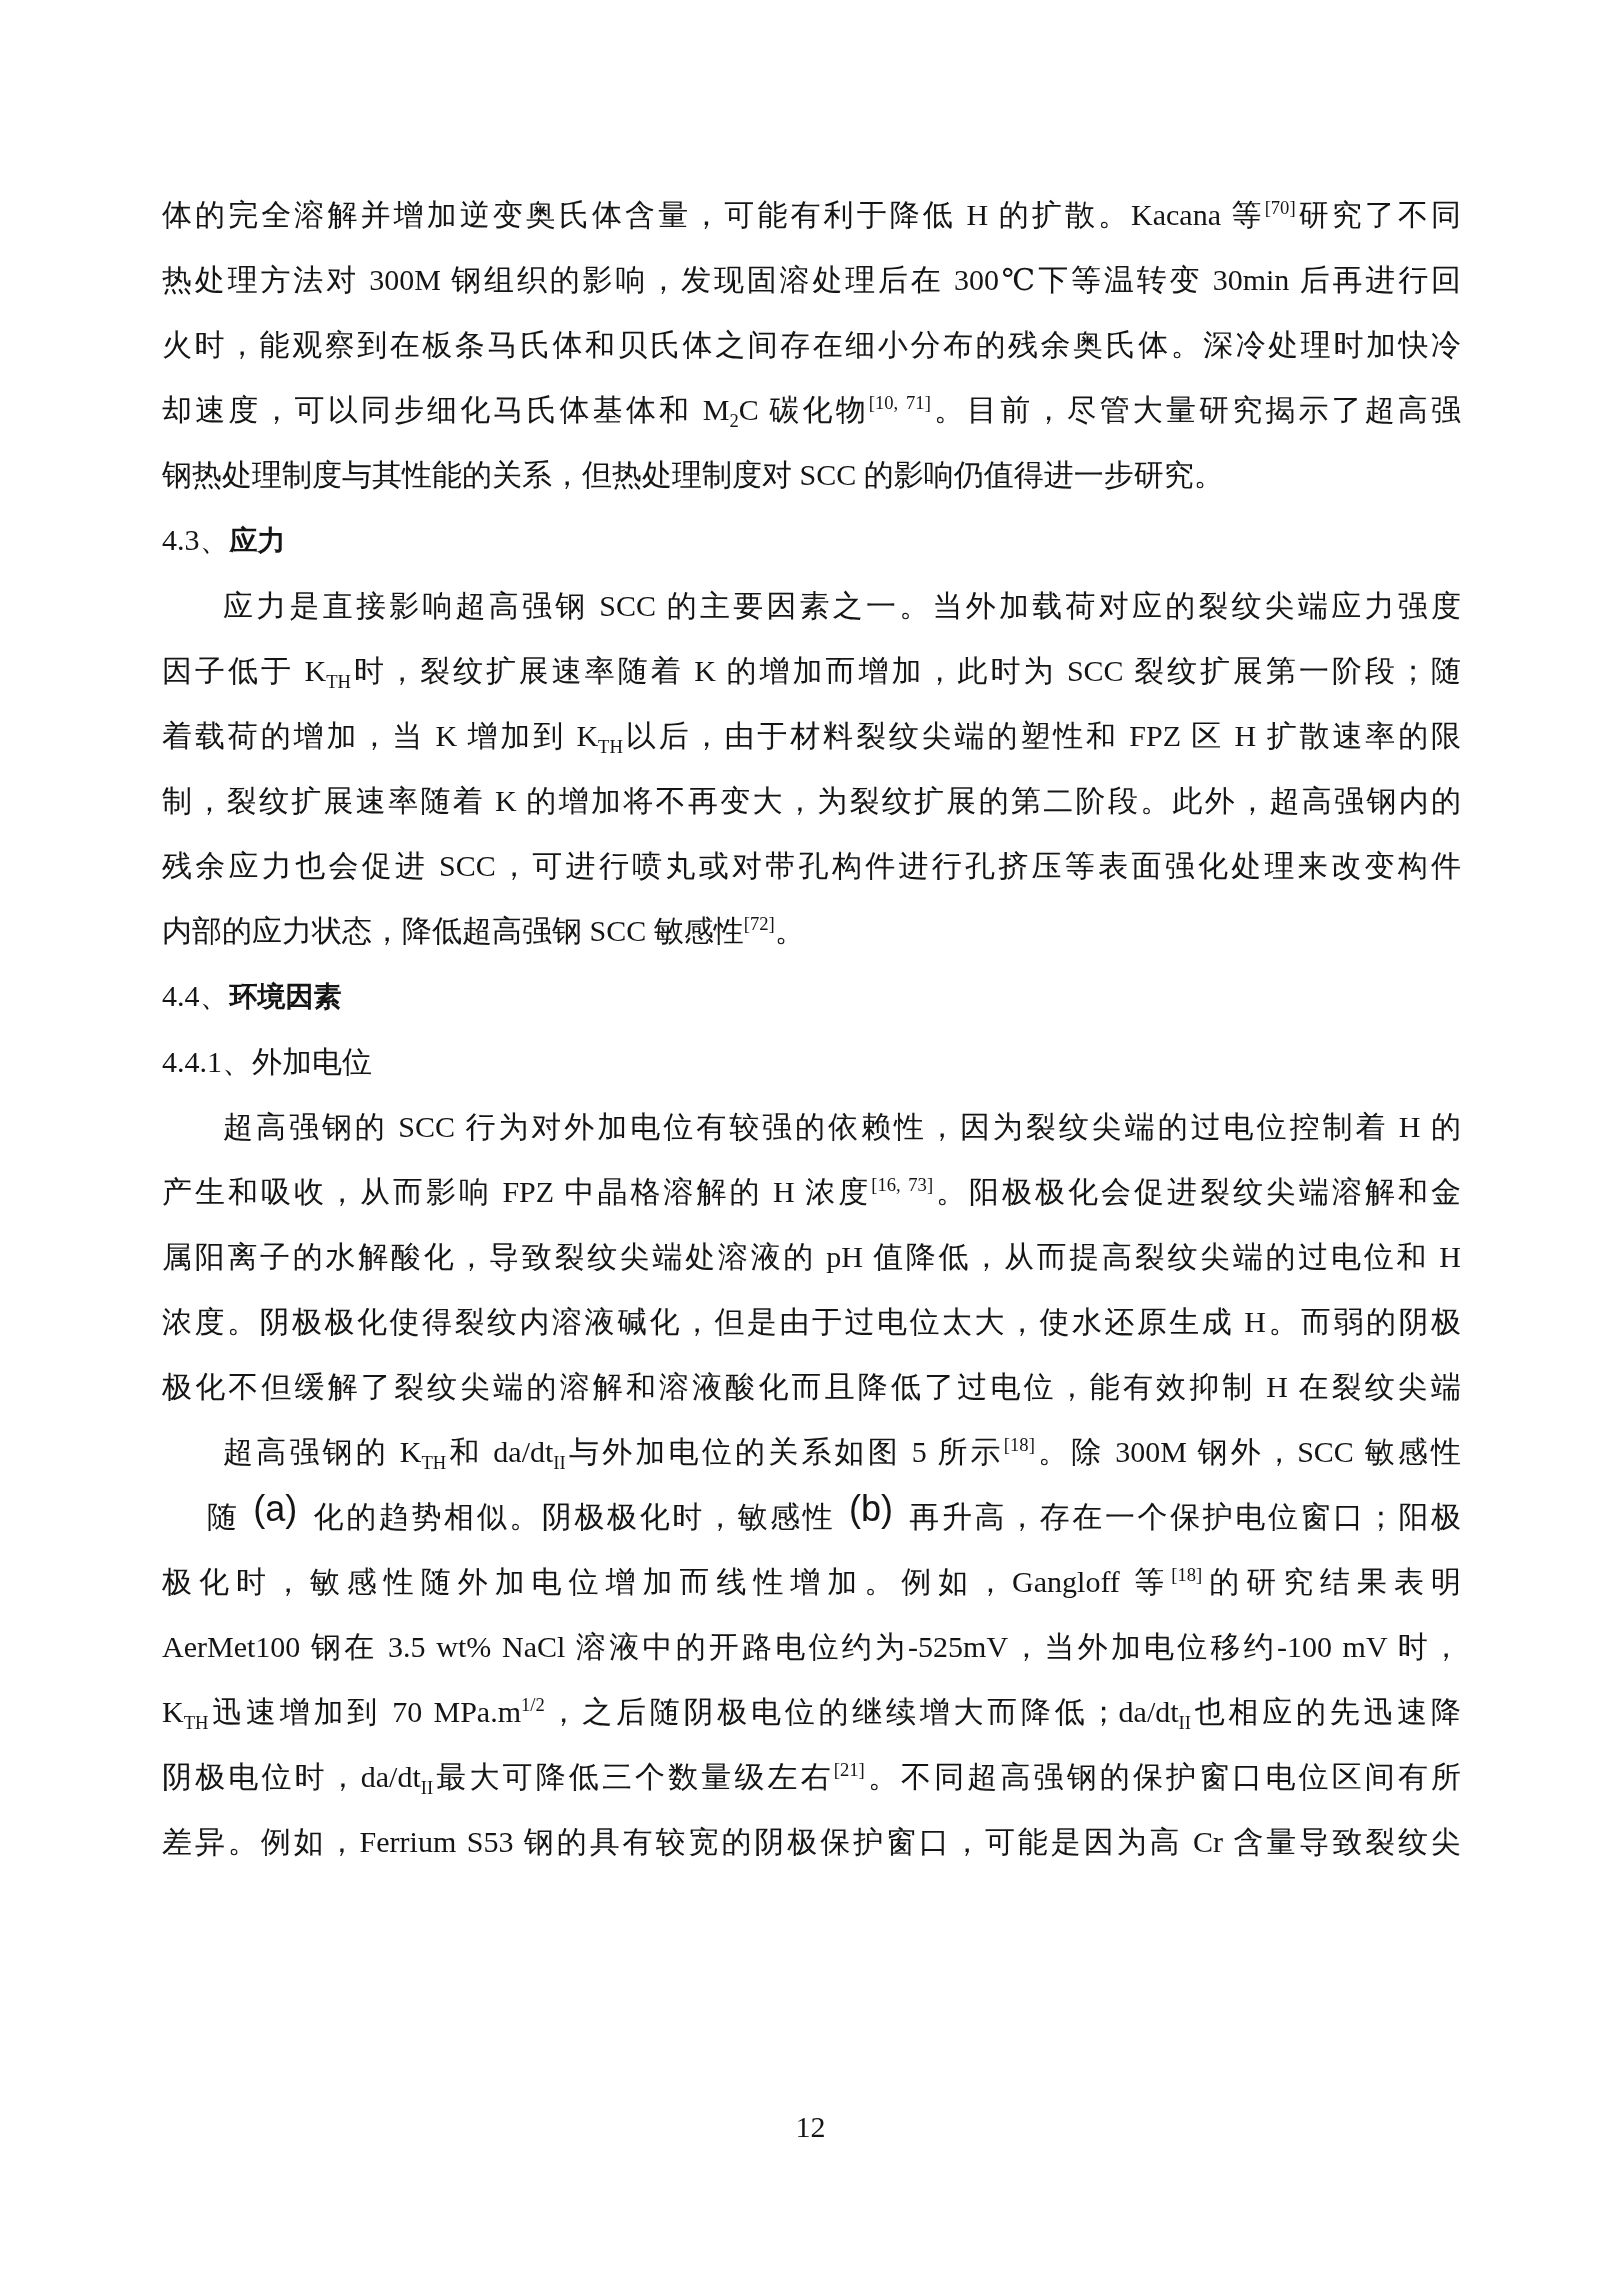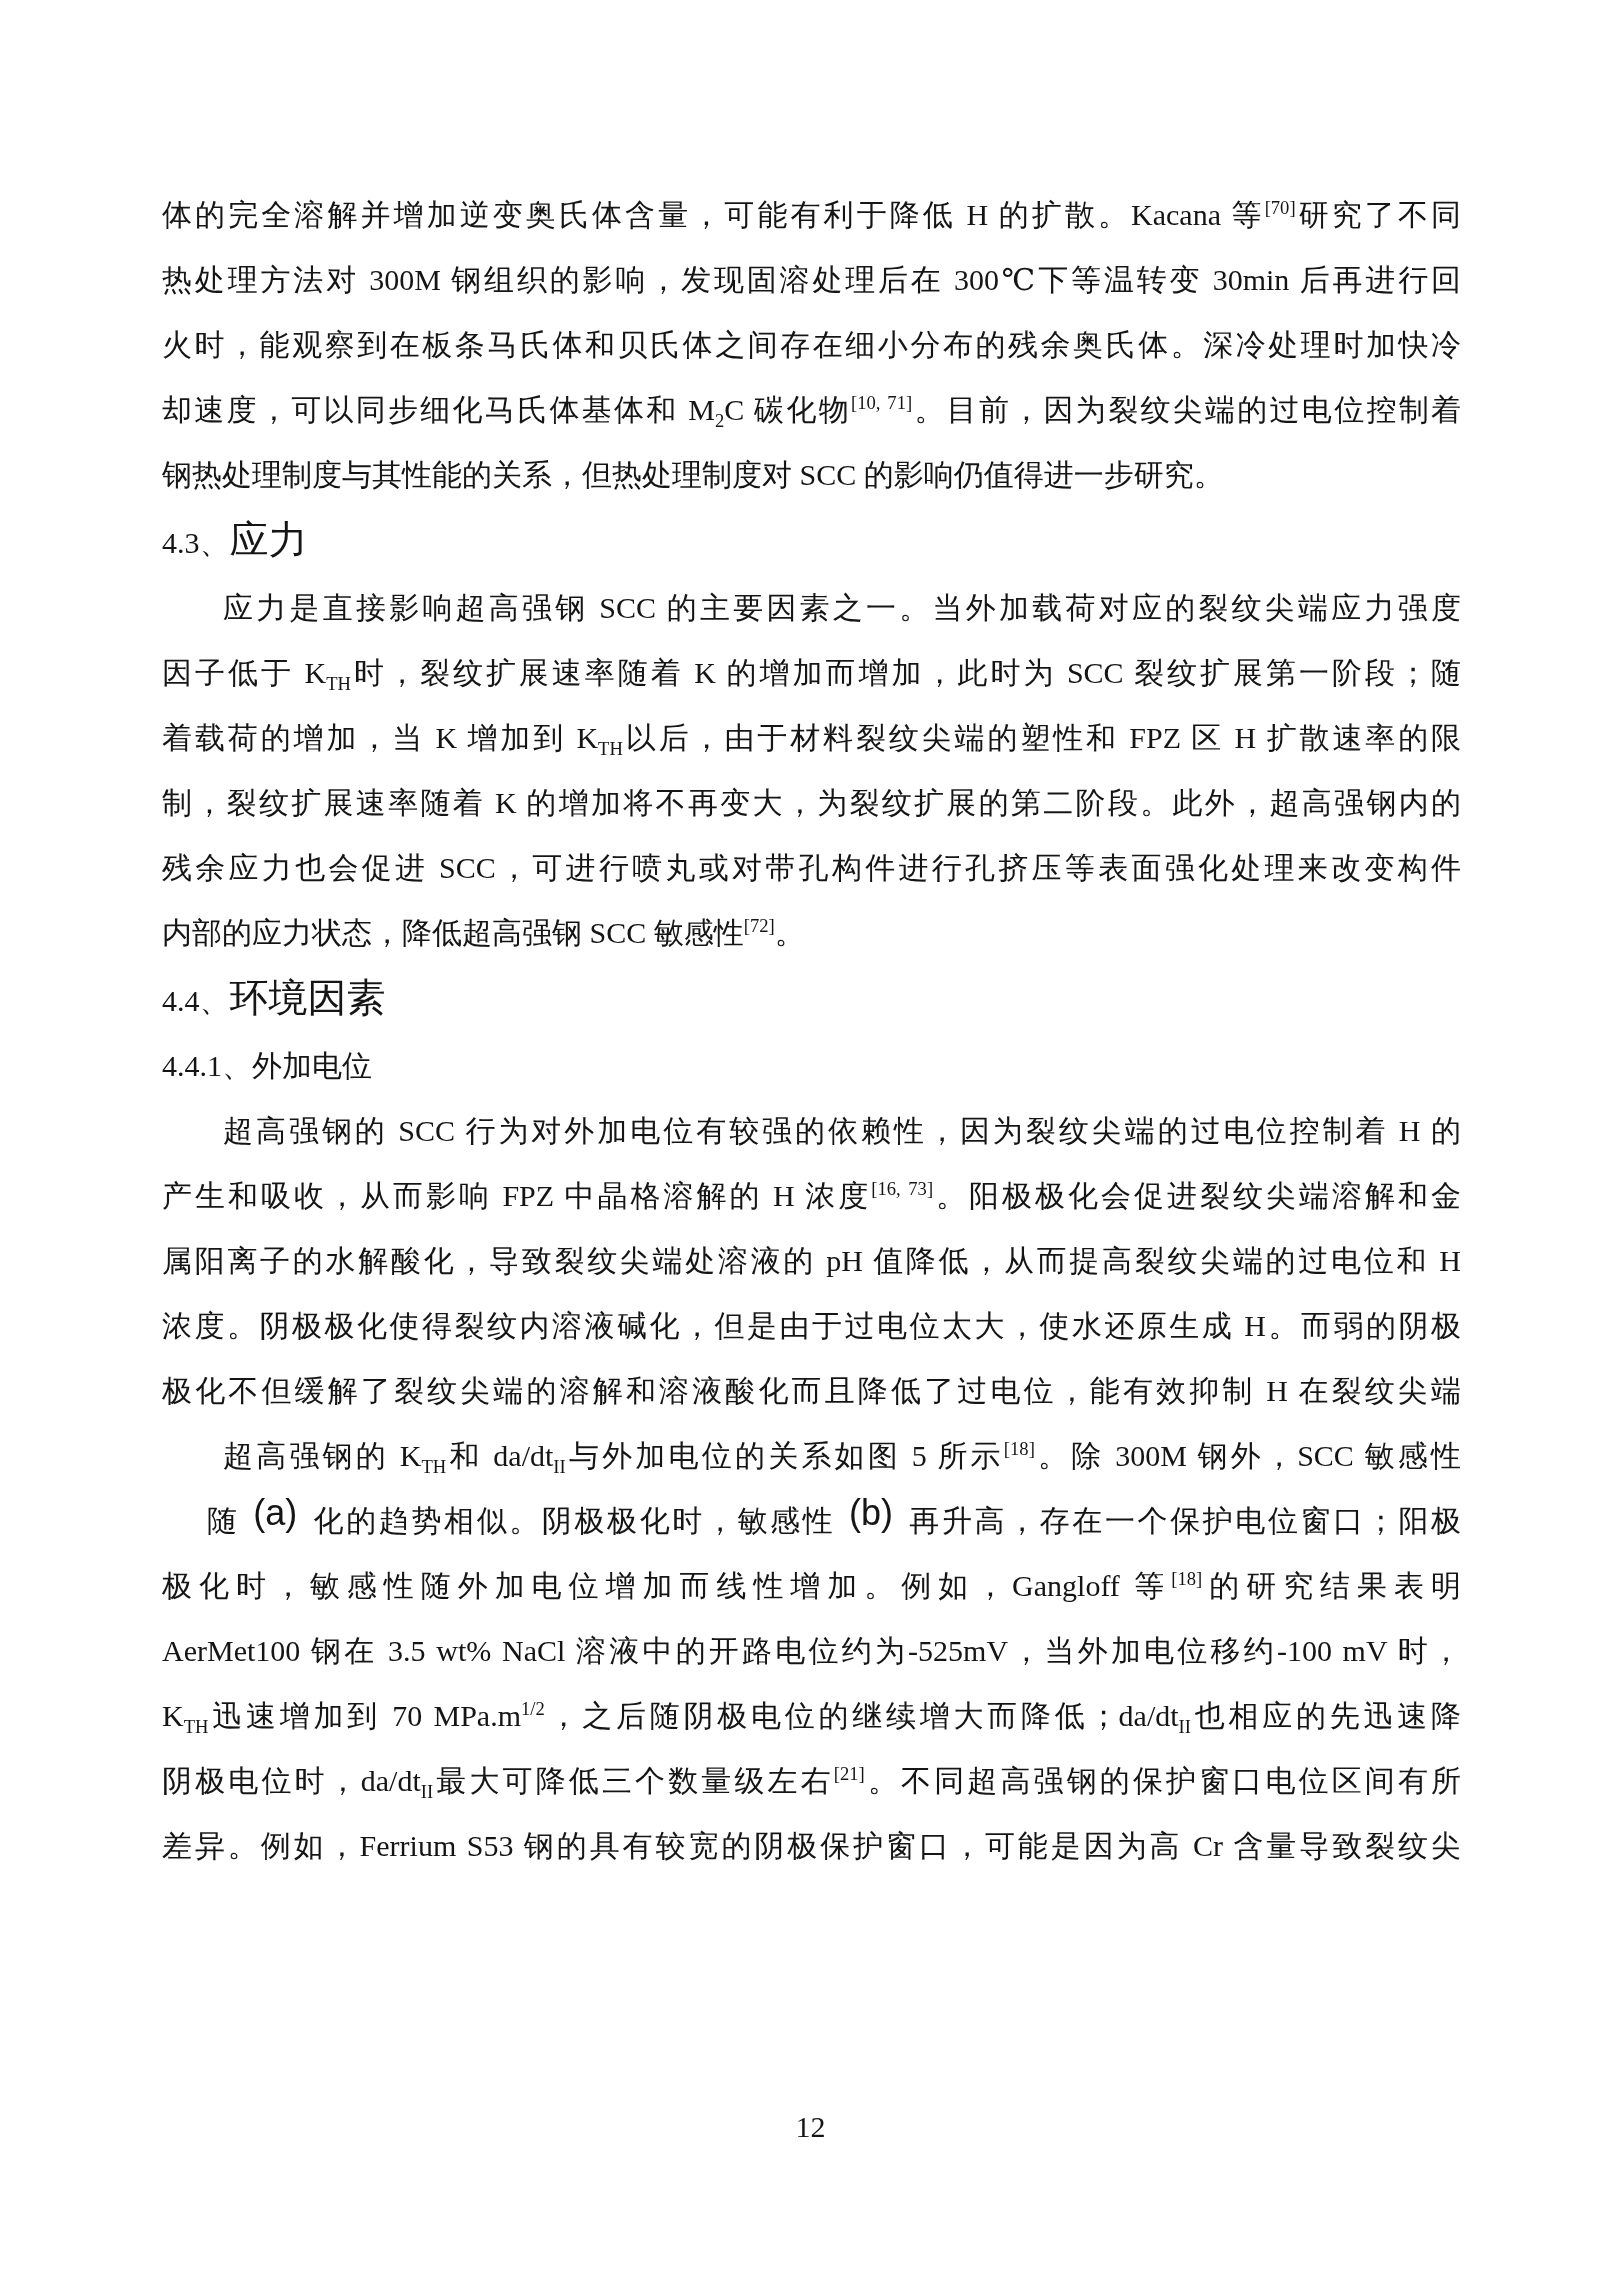--- a/index.html
+++ b/index.html
@@ -22,22 +22,22 @@
     line-height:65px;
     text-align:justify;
     text-align-last:justify;
   }
   .line.end  { text-align-last:left; }
   .line.heading { text-align:left; text-align-last:left; }
   .line.indent { text-indent:61px; }
   .line.inset { padding-left:45px; }
   .hb {
     font-family:"Liberation Sans","DejaVu Sans",sans-serif;
-    font-weight:400;
-    font-size:39px;
+    font-weight:700;
+    font-size:28px;
   }
   sup { font-size:18.6px; line-height:0; vertical-align:super; letter-spacing:0;margin-top:12px; }
   sub { font-size:18.6px; line-height:0; vertical-align:sub; letter-spacing:0; }
   .overlay-label {
     font-family:"Liberation Sans","DejaVu Sans",sans-serif;
     font-size:36px;
     line-height:0;
     background:#ffffff;
     padding:0 13.7px;
     position:relative;
@@ -54,21 +54,21 @@
   }
 </style>
 </head>
 <body>
 
 <div class="page">
   <div class="textblock">
       <div class="line"><span>体的完全溶解并增加逆变奥氏体含量，可能有利于降低 H 的扩散。Kacana 等</span><sup>[70]</sup><span>研究了不同</span></div>
       <div class="line"><span>热处理方法对 300M 钢组织的影响，发现固溶处理后在 300℃下等温转变 30min 后再进行回</span></div>
       <div class="line"><span>火时，能观察到在板条马氏体和贝氏体之间存在细小分布的残余奥氏体。深冷处理时加快冷</span></div>
-      <div class="line"><span>却速度，可以同步细化马氏体基体和 M</span><sub>2</sub><span>C 碳化物</span><sup>[10, 71]</sup><span>。目前，因为裂纹尖端的过电位控制着</span></div>
+      <div class="line"><span>却速度，可以同步细化马氏体基体和 M</span><sub>2</sub><span>C 碳化物</span><sup>[10, 71]</sup><span>。目前，尽管大量研究揭示了超高强</span></div>
       <div class="line end"><span>钢热处理制度与其性能的关系，但热处理制度对 SCC 的影响仍值得进一步研究。</span></div>
       <div class="line heading"><span>4.3、</span><span class="hb">应力</span></div>
       <div class="line indent"><span>应力是直接影响超高强钢 SCC 的主要因素之一。当外加载荷对应的裂纹尖端应力强度</span></div>
       <div class="line"><span>因子低于 K</span><sub>TH</sub><span>时，裂纹扩展速率随着 K 的增加而增加，此时为 SCC 裂纹扩展第一阶段；随</span></div>
       <div class="line"><span>着载荷的增加，当 K 增加到 K</span><sub>TH</sub><span>以后，由于材料裂纹尖端的塑性和 FPZ 区 H 扩散速率的限</span></div>
       <div class="line"><span>制，裂纹扩展速率随着 K 的增加将不再变大，为裂纹扩展的第二阶段。此外，超高强钢内的</span></div>
       <div class="line"><span>残余应力也会促进 SCC，可进行喷丸或对带孔构件进行孔挤压等表面强化处理来改变构件</span></div>
       <div class="line end"><span>内部的应力状态，降低超高强钢 SCC 敏感性</span><sup>[72]</sup><span>。</span></div>
       <div class="line heading"><span>4.4、</span><span class="hb">环境因素</span></div>
       <div class="line heading"><span>4.4.1、外加电位</span></div>

